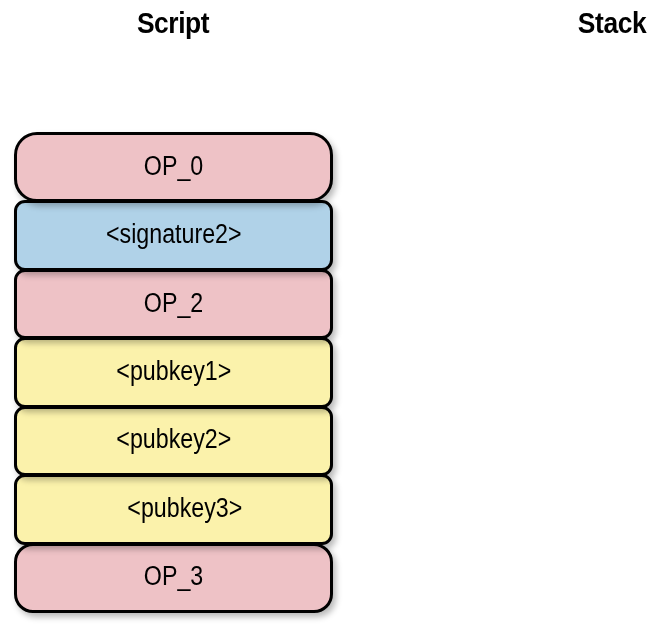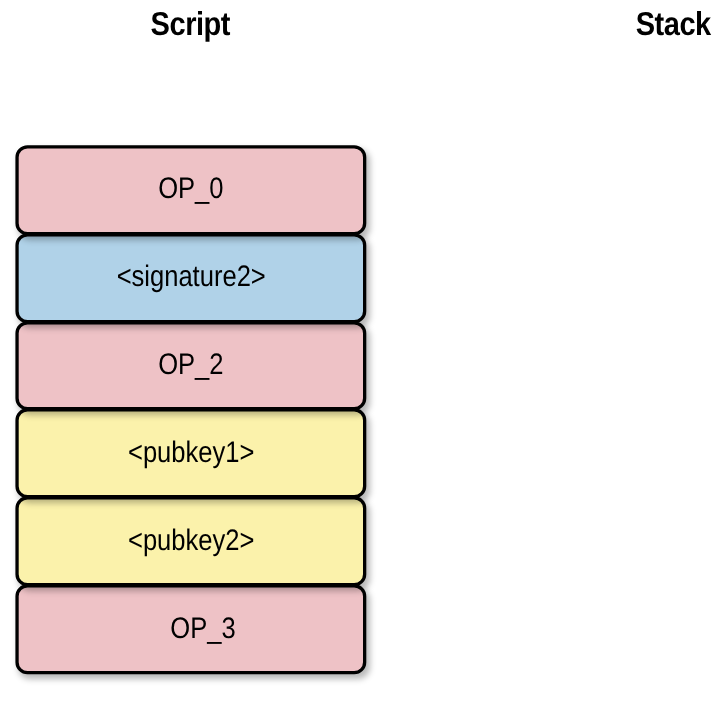--- a/index.html
+++ b/index.html
@@ -100,33 +100,36 @@
   }
 </style>
 </head>
 <body>
 
 <div class="col-header" id="script-header">Script</div>
 
 <div class="col-header" id="stack-header">Stack</div>
 
 <div id="script-stack">
-    <div class="stack-item" style="background: rgb(238, 194, 198);">
+    <div class="stack-item" style="background: rgb(238, 194, 198); border-radius: 23px;">
       <span class="stack-label">OP_0</span>
     </div>
     <div class="stack-item" style="background: rgb(176, 210, 232);">
       <span class="stack-label">&lt;signature2&gt;</span>
     </div>
     <div class="stack-item" style="background: rgb(238, 194, 198);">
       <span class="stack-label">OP_2</span>
     </div>
     <div class="stack-item" style="background: rgb(251, 242, 171);">
       <span class="stack-label">&lt;pubkey1&gt;</span>
     </div>
     <div class="stack-item" style="background: rgb(251, 242, 171);">
       <span class="stack-label">&lt;pubkey2&gt;</span>
     </div>
-    <div class="stack-item" style="background: rgb(238, 194, 198);">
+    <div class="stack-item" style="background: rgb(251, 242, 171);">
+      <span class="stack-label">&lt;pubkey3&gt;</span>
+    </div>
+    <div class="stack-item" style="background: rgb(238, 194, 198); border-radius: 19px;">
       <span class="stack-label">OP_3</span>
     </div>
   </div>
 
 <div id="stack-column"></div>
 
 </body></html>

